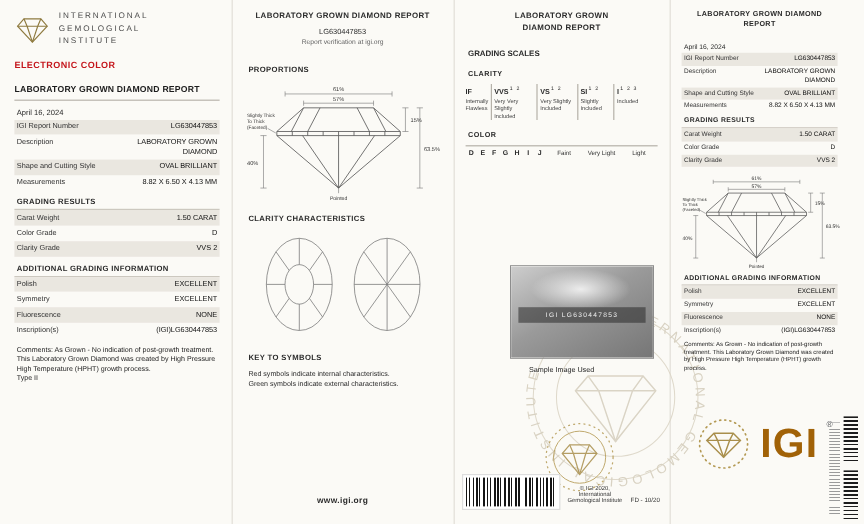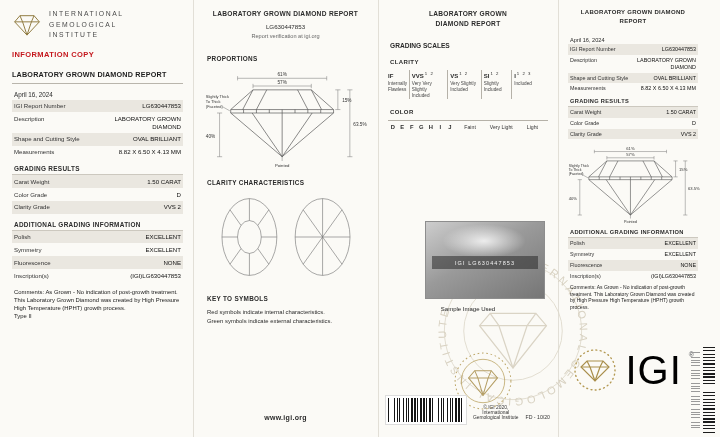--- a/index.html
+++ b/index.html
@@ -65,21 +65,21 @@
   .form-code { font-size:5.2px; color:#333; padding-bottom:4px; white-space:nowrap; }
 
   
   .p4 .hdr-title { font-size:6px; }
   .p4 .date { font-size:5.6px; margin-top:10px; padding:1.5px 2px; }
   .p4 .row { font-size:5.4px; padding:2px 2px; }
   .p4 .row .val { max-width:82px; }
   .p4 .sec-head { font-size:5.7px; margin-top:4px; }
   .p4 .comments { font-size:5px; line-height:1.3; margin-top:3px; }
   .p4-logo { position:absolute; bottom:44px; right:26px; display:flex; align-items:center; gap:7px; z-index:3; }
-  .igi-text { font-size:40px; font-weight:normal; color:#000000; letter-spacing:1px; line-height:1; }
+  .igi-text { font-size:34px; font-weight:bold; color:#a16207; letter-spacing:1px; line-height:1; }
   .igi-reg { font-size:7px; color:#54565a; align-self:flex-start; margin-top:4px; }
 
   
   .watermark { position:absolute; left:425px; top:243px; width:176px; height:176px; z-index:1; opacity:.9; }
   .gold-seal { position:absolute; left:452px; top:350px; width:62px; height:62px; z-index:1; opacity:.85; }
   .vbar { position:absolute; width:12px; z-index:3;
       background:repeating-linear-gradient(180deg,#1c1c1c 0 1.2px,transparent 1.2px 3px,#1c1c1c 3px 4.4px,transparent 4.4px 6.6px); }
   .vbar1 { right:5px; top:347px; height:38px; }
   .vbar2 { right:5px; top:392px; height:42px; }
   .vmicro { position:absolute; right:20px; top:352px; width:9px; height:78px; z-index:3;
@@ -126,21 +126,21 @@
           <path d="M3,12 L31,12 M9,5 L12,12 M25,5 L22,12 M12,12 L17,27 M22,12 L17,27"></path>
         </g>
       </svg>
       <div class="inst-name">
         <div>INTERNATIONAL</div>
         <div>GEMOLOGICAL</div>
         <div>INSTITUTE</div>
       </div>
     </div>
 
-    <div class="ecopy">INFORMATION COPY</div>
+    <div class="ecopy">ELECTRONIC COLOR</div>
     <h1 class="rpt-title">LABORATORY GROWN DIAMOND REPORT</h1>
     <div class="date">April 16, 2024</div>
 
     <div>
       <div class="row shade">
         <span class="lbl">IGI Report Number</span>
         <span class="val">LG630447853</span>
       </div>
       <div class="row">
         <span class="lbl">Description</span>

